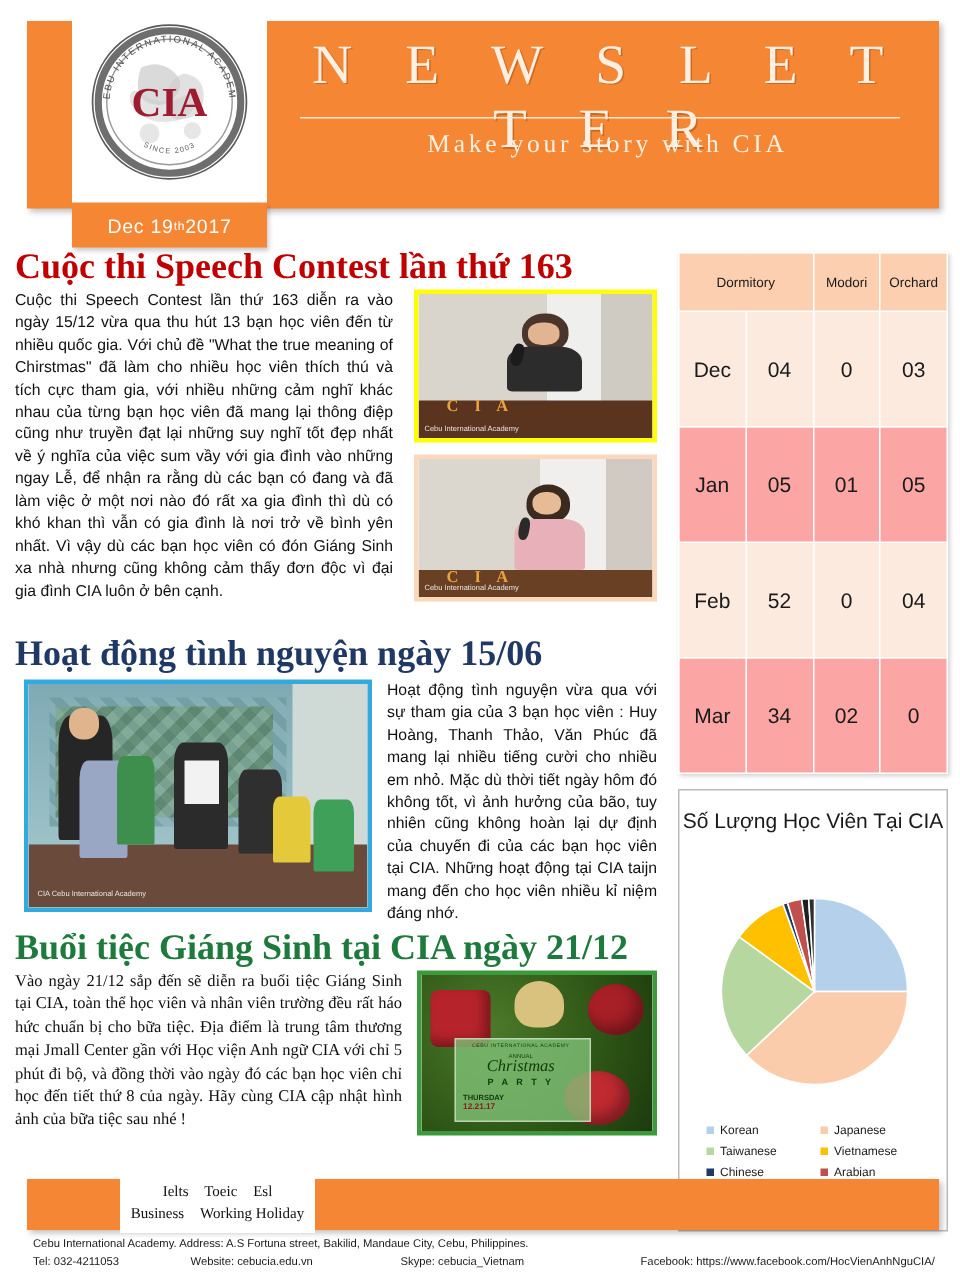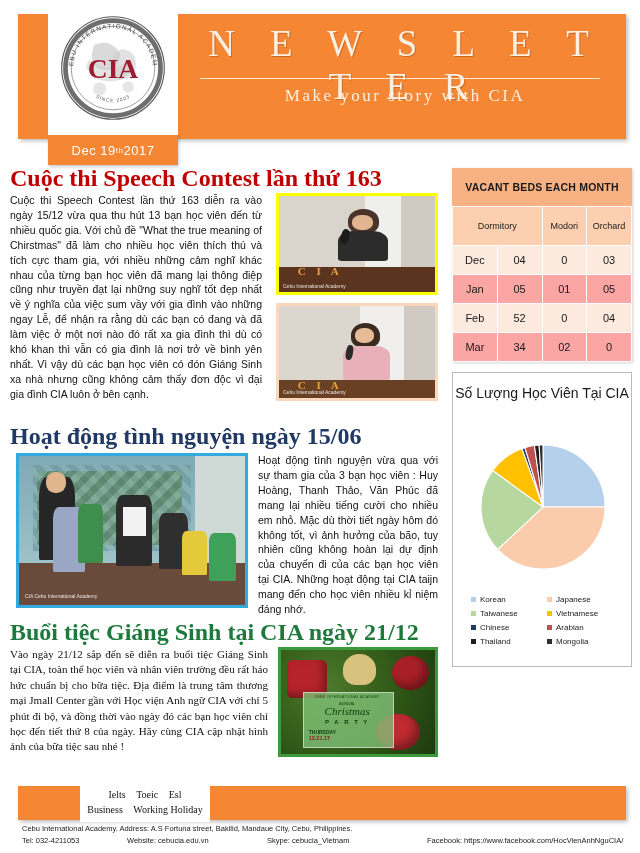--- a/index.html
+++ b/index.html
@@ -193,24 +193,24 @@
     text-align: center;
     padding: 13px 4px;
     letter-spacing: 0.2px;
   }
   .beds-table {
     width: 100%;
     border-collapse: collapse;
     table-layout: fixed;
   }
   .beds-table td {
-    font-size: 11px;
+    font-size: 14px;
     color: #1a1a1a;
     text-align: center;
-    padding: 8px 2px;
+    padding: 30px 2px;
     border: 1px solid #ffffff;
   }
   .beds-table tr.hdr td {
     background: #fbcfaf;
     padding: 14px 2px;
     font-size: 9px;
   }
   .beds-table tr.odd td { background: #fdeade; }
   .beds-table tr.even td { background: #fca5a5; }
 
@@ -438,21 +438,20 @@
           <div style="position:absolute;left:18%;top:76%;font-size:5px;font-weight:bold;color:#103a0d;">THURSDAY</div>
           <div style="position:absolute;left:18%;top:82%;font-size:5.5px;font-weight:bold;color:#8c1c1c;">12.21.17</div>
         </div>
       </div>
     </div>
   </div>
 
   <div class="right-col">
 
     <div class="beds-card">
-      <div class="beds-header">VACANT BEDS EACH MONTH</div>
       <table class="beds-table">
         <tbody>
           <tr class="hdr">
             <td colspan="2">Dormitory</td>
             <td>Modori</td>
             <td>Orchard</td>
           </tr>
           <tr class="odd">
             <td>Dec</td>
             <td>04</td>

